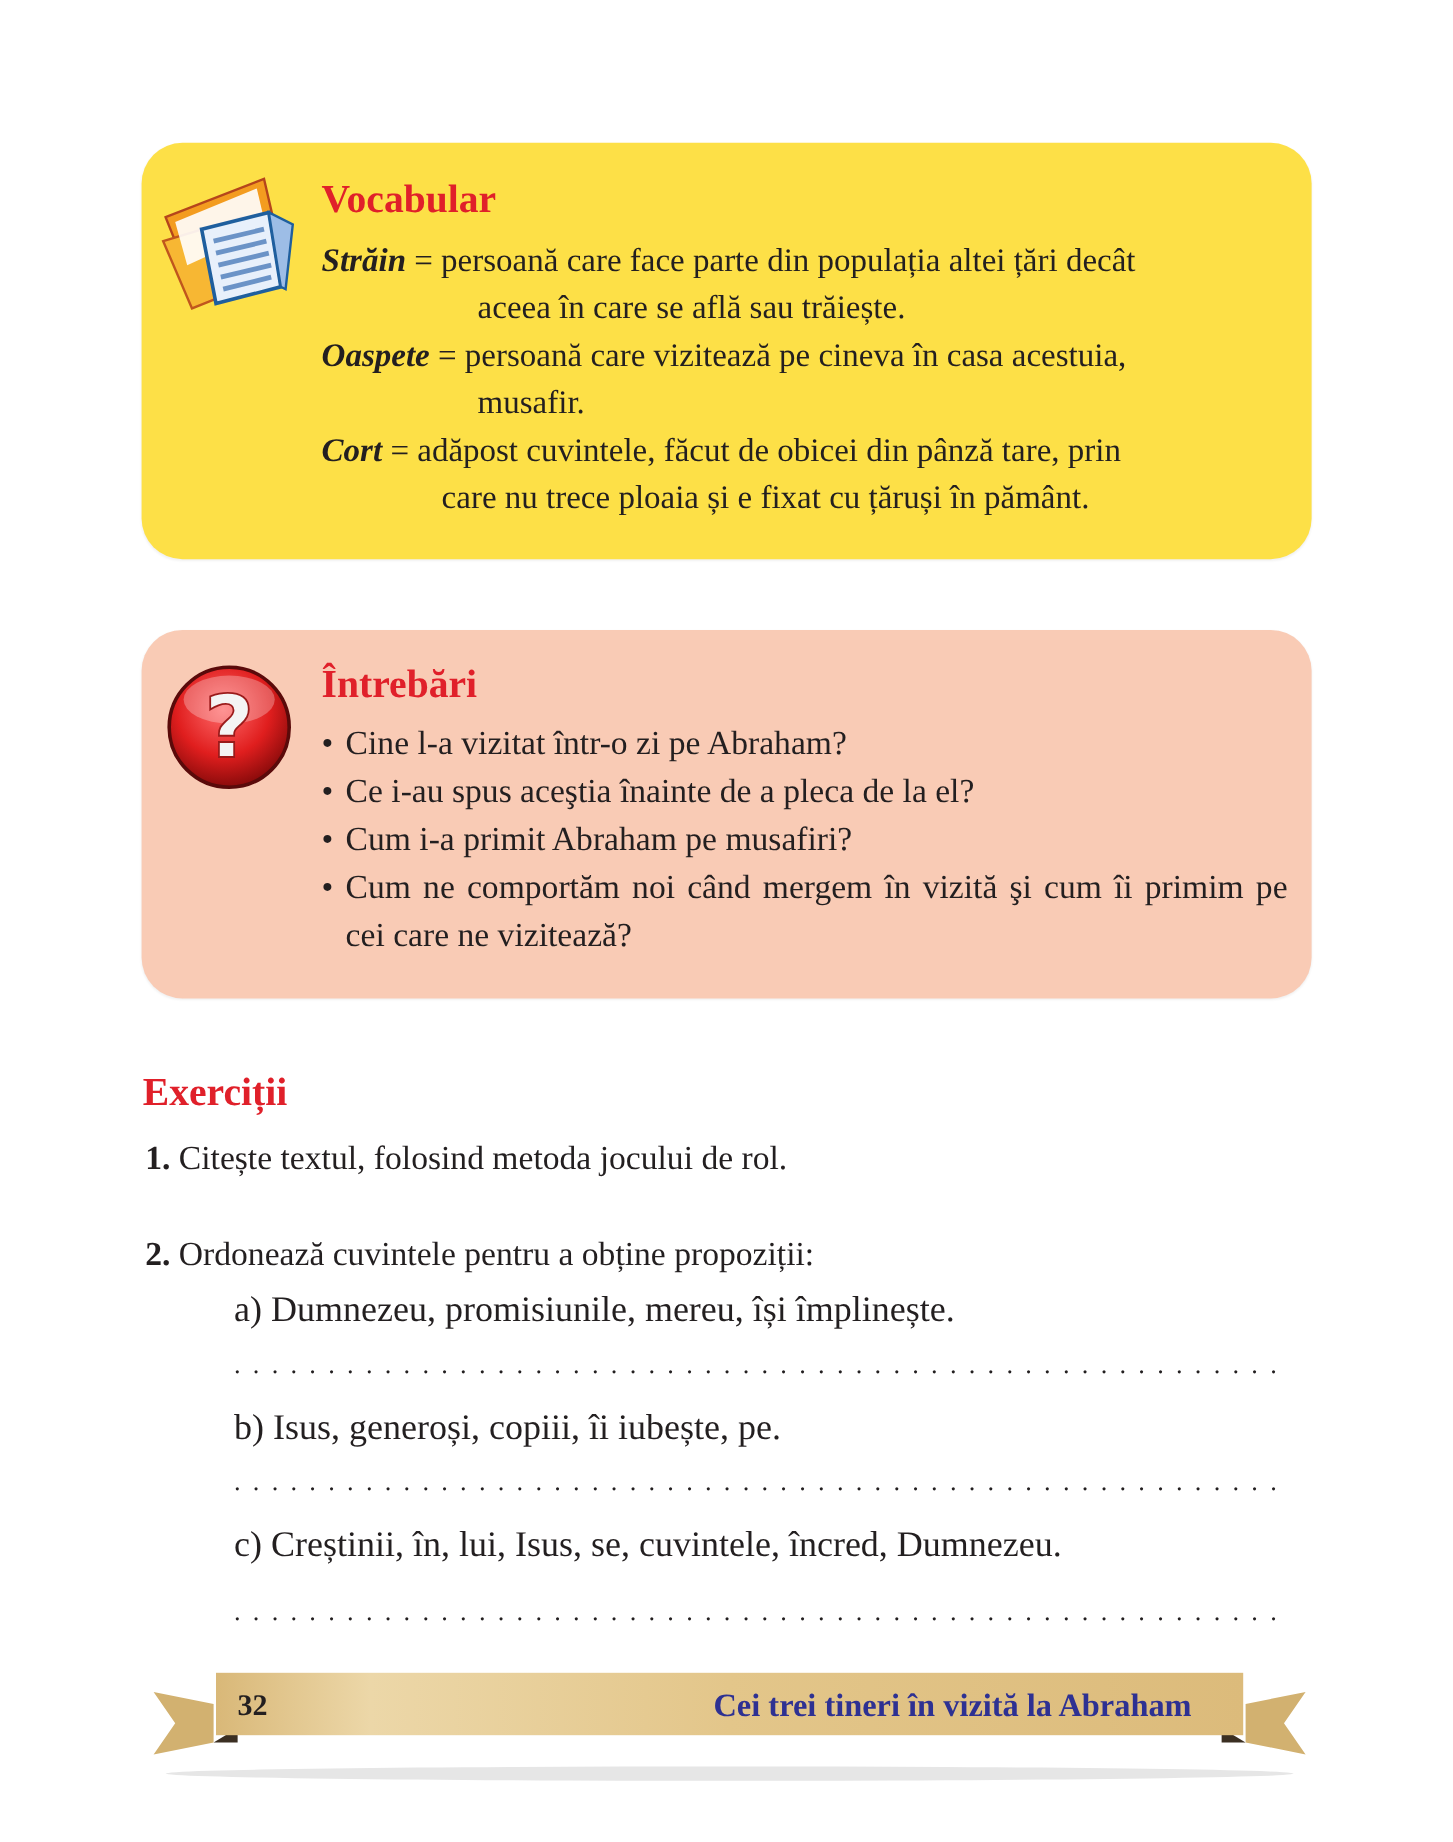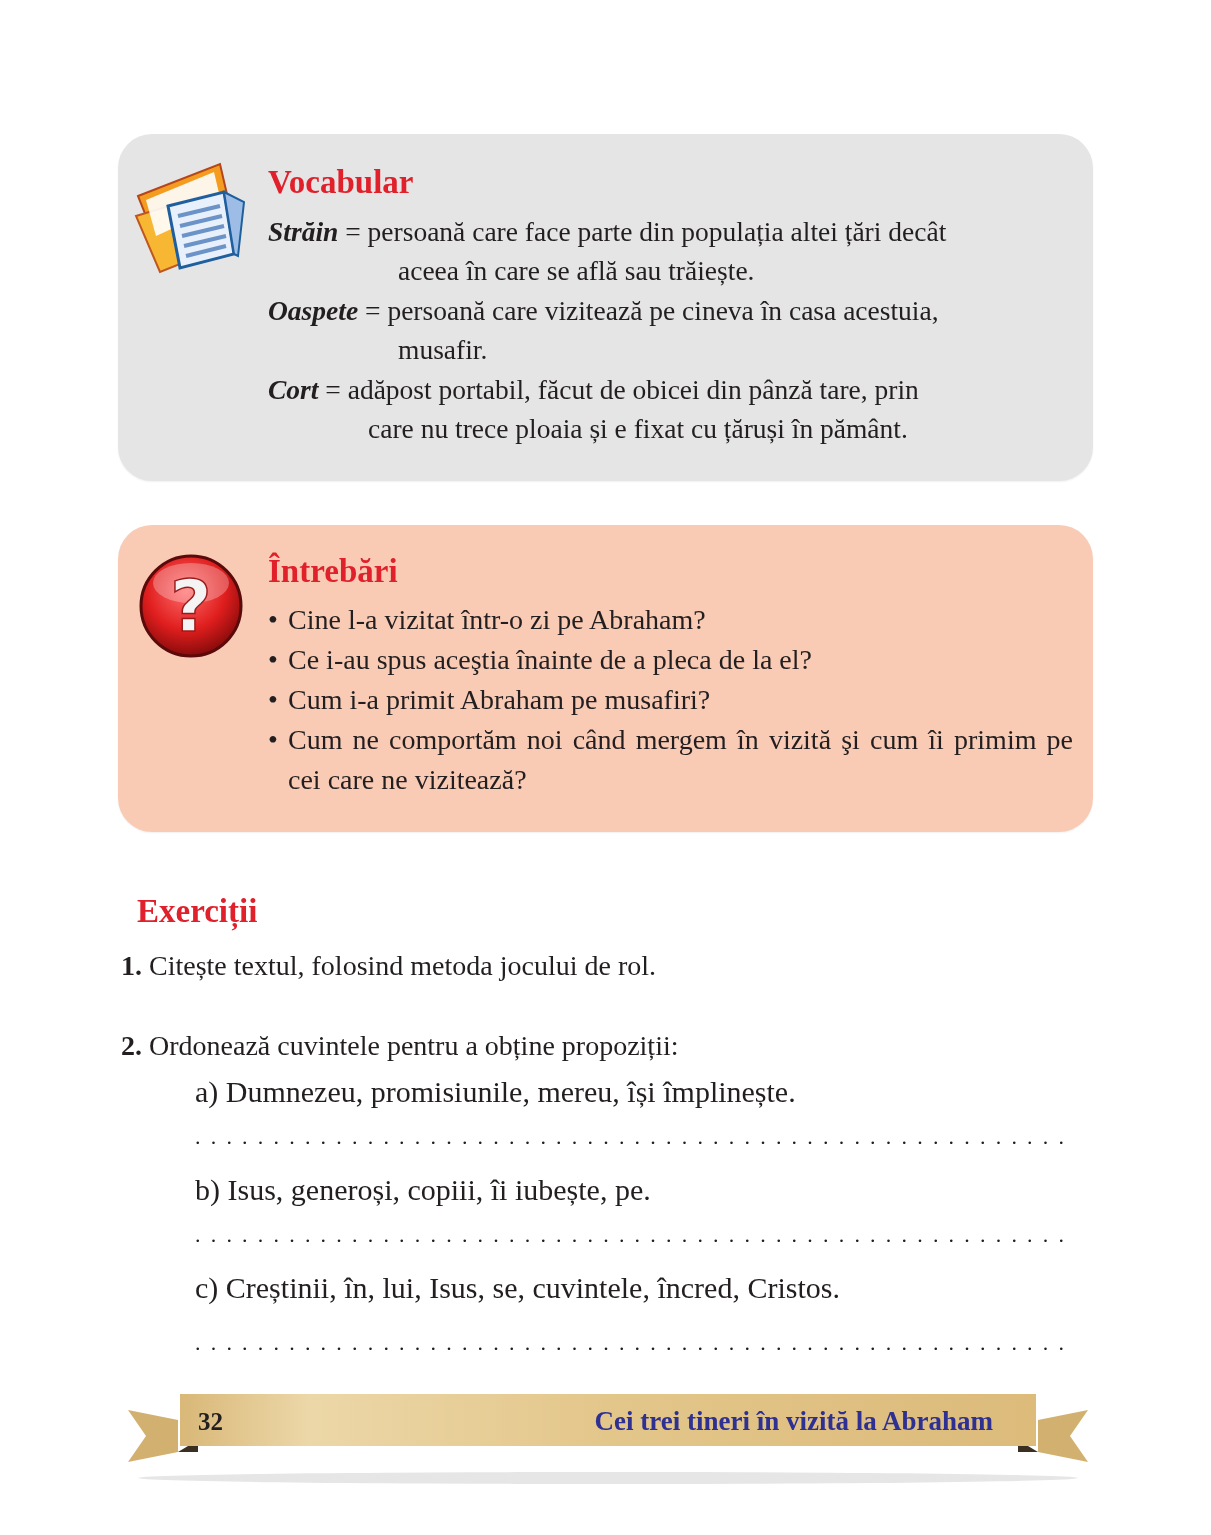--- a/index.html
+++ b/index.html
@@ -1,20 +1,20 @@
 <!DOCTYPE html>
 <html><head>
 <meta charset="utf-8">
 <style>
   html, body { margin: 0; padding: 0; background: #ffffff; }
   body { width: 1211px; height: 1535px; position: relative; overflow: hidden;
          font-family: "Liberation Serif", "DejaVu Serif", serif; color: #231f20; }
 
   .box { position: absolute; left: 118px; width: 975px; border-radius: 34px; }
-  .vocab-box { top: 134px; height: 347px; background: #e5e5e5; box-shadow: 0 1px 2px rgba(0,0,0,0.06); }
+  .vocab-box { top: 119px; height: 347px; background: #fde047; box-shadow: 0 1px 2px rgba(0,0,0,0.06); }
   .quest-box { top: 525px; height: 307px; background: #f9cbb5; box-shadow: 0 1px 2px rgba(0,0,0,0.06); }
 
   .box-title { position: absolute; left: 150px; font-weight: bold; color: #e0202a; font-size: 33px; }
   .vocab-box .box-title { top: 30px; }
   .quest-box .box-title { top: 28px; }
 
   .vocab-entry { position: absolute; left: 150px; width: 805px; font-size: 27.5px; line-height: 39px; }
   .vocab-entry .term { font-weight: bold; font-style: italic; }
   .vocab-entry .cont { display: block; }
   .e1 { top: 78px; } .e1 .cont { padding-left: 130px; }
@@ -22,21 +22,21 @@
   .e3 { top: 236px; } .e3 .cont { padding-left: 100px; }
 
   .q-list { position: absolute; left: 150px; top: 75px; width: 805px; margin: 0; padding: 0; list-style: none;
             font-size: 28px; line-height: 40px; }
   .q-list li { position: relative; padding-left: 20px; text-align: justify; }
   .q-list li::before { content: "\2022"; position: absolute; left: 0; top: 0; }
 
   .icon-docs { position: absolute; left: 14px; top: 22px; width: 120px; height: 120px; }
   .icon-question { position: absolute; left: 20px; top: 28px; width: 106px; height: 106px; }
 
-  .ex-title { position: absolute; left: 137px; top: 893px; font-weight: bold; color: #e0202a; font-size: 33px; }
+  .ex-title { position: absolute; left: 119px; top: 893px; font-weight: bold; color: #e0202a; font-size: 33px; }
   .ex-line { position: absolute; left: 121px; font-size: 28px; }
   .ex-line b { font-weight: bold; }
   .ex1 { top: 950px; }
   .ex2 { top: 1030px; }
   .sub { position: absolute; left: 195px; font-size: 30px; }
   .sa { top: 1075px; } .sb { top: 1173px; font-family: Liberation Serif, serif; } .sc { top: 1271px; }
   .dots { position: absolute; left: 195px; width: 870px; font-size: 22px; letter-spacing: 10.2px; overflow: hidden; white-space: nowrap; color: #231f20; }
   .da { top: 1124px; } .db { top: 1222px; } .dc { top: 1330px; }
 
   .footer { position: absolute; left: 118px; top: 1390px; width: 980px; height: 100px; }
@@ -67,21 +67,21 @@
   <div class="box-title">Vocabular</div>
   <div class="vocab-entry e1">
     <span class="term">Străin</span><span> = persoană care face parte din populația altei țări decât</span>
     <span class="cont">aceea în care se află sau trăiește.</span>
   </div>
   <div class="vocab-entry e2">
     <span class="term">Oaspete</span><span> = persoană care vizitează pe cineva în casa acestuia,</span>
     <span class="cont">musafir.</span>
   </div>
   <div class="vocab-entry e3">
-    <span class="term">Cort</span><span> = adăpost portabil, făcut de obicei din pânză tare, prin</span>
+    <span class="term">Cort</span><span> = adăpost cuvintele, făcut de obicei din pânză tare, prin</span>
     <span class="cont">care nu trece ploaia și e fixat cu țăruși în pământ.</span>
   </div>
 </div>
 
 <div class="box quest-box">
   <span class="icon-question">
     <svg width="106" height="106" viewBox="0 0 106 106">
       <defs>
         <radialGradient id="qg" cx="45%" cy="35%" r="65%">
           <stop offset="0%" stop-color="#ff6b6b"></stop>
@@ -107,21 +107,21 @@
 <div class="ex-line ex1">
   <b>1.</b><span> Citește textul, folosind metoda jocului de rol.</span>
 </div>
 <div class="ex-line ex2">
   <b>2.</b><span> Ordonează cuvintele pentru a obține propoziții:</span>
 </div>
 <div class="sub sa">a) Dumnezeu, promisiunile, mereu, își împlinește.</div>
 <div class="dots da">............................................................................................</div>
 <div class="sub sb">b) Isus, generoși, copiii, îi iubește, pe.</div>
 <div class="dots db">............................................................................................</div>
-<div class="sub sc">c) Creștinii, în, lui, Isus, se, cuvintele, încred, Cristos.</div>
+<div class="sub sc">c) Creștinii, în, lui, Isus, se, cuvintele, încred, Dumnezeu.</div>
 <div class="dots dc">............................................................................................</div>
 
 <div class="footer">
   <svg width="980" height="100" viewBox="0 0 980 100">
     <defs>
       <linearGradient id="rg" x1="0" y1="0" x2="1" y2="0">
         <stop offset="0%" stop-color="#d9b878"></stop>
         <stop offset="15%" stop-color="#ecd7a8"></stop>
         <stop offset="50%" stop-color="#e3c68a"></stop>
         <stop offset="100%" stop-color="#dcbb7b"></stop>

